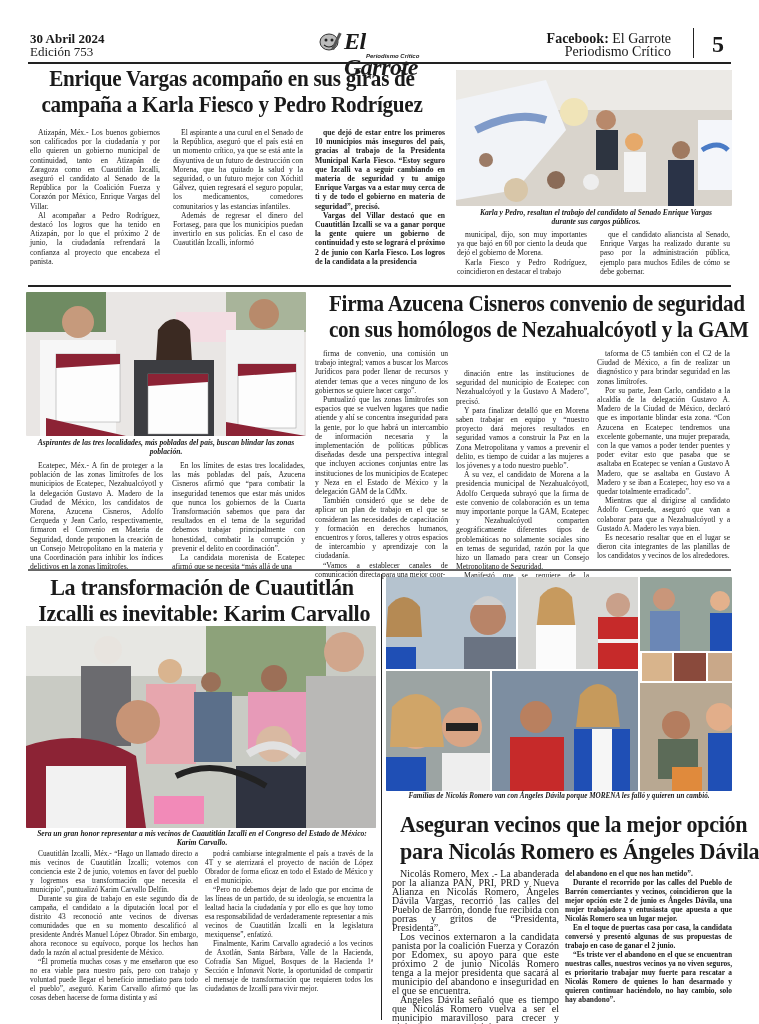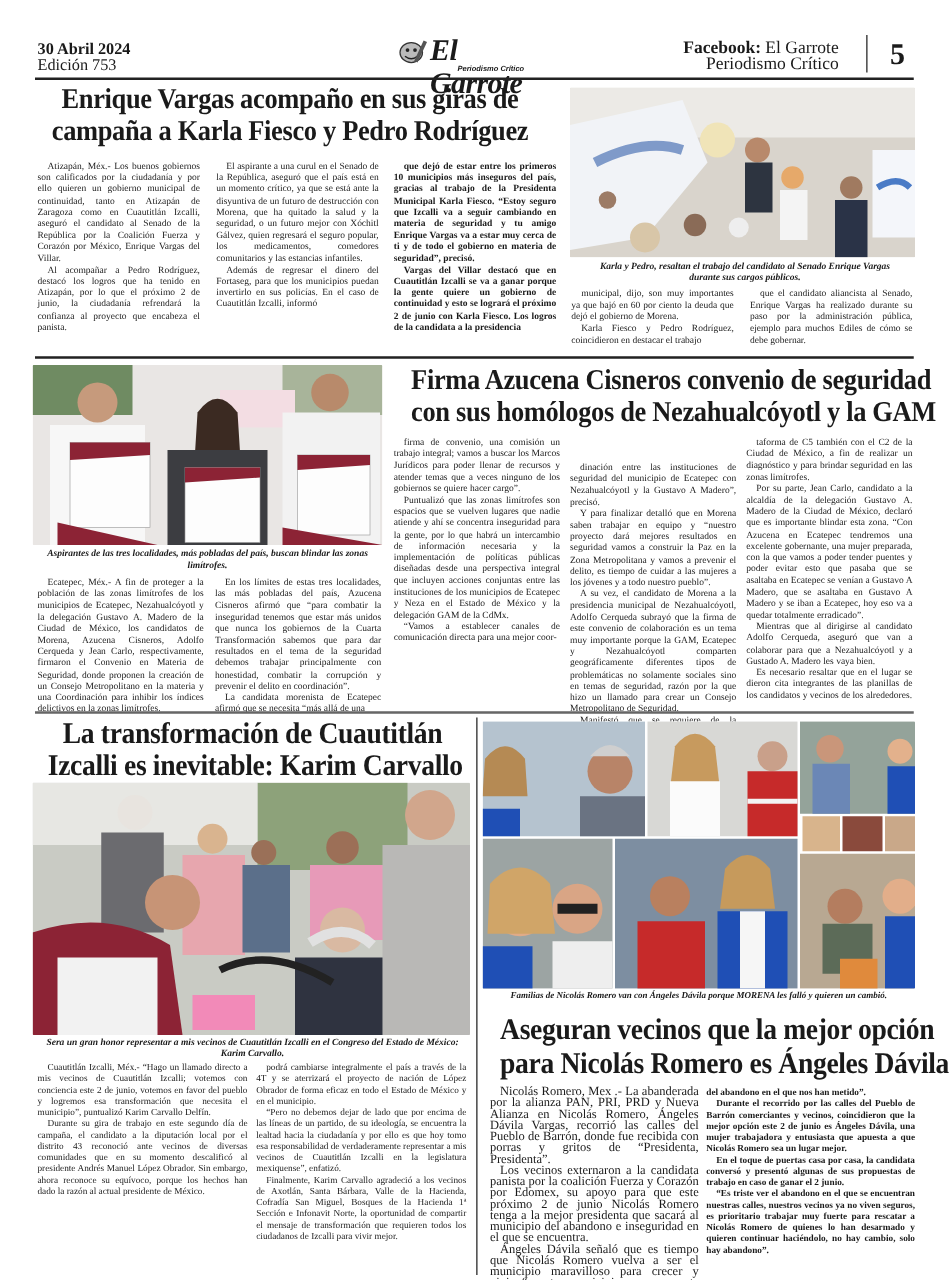--- a/index.html
+++ b/index.html
@@ -118,37 +118,38 @@
     <rect x="30" y="62" width="64" height="68" fill="#fdfdfd" stroke="#999" stroke-width="0.5"></rect>
     <path d="M30 62 L94 62 L94 72 L30 76 Z" fill="#8c2335"></path>
     <rect x="122" y="82" width="60" height="60" fill="#fdfdfd" stroke="#999" stroke-width="0.5"></rect>
     <path d="M122 82 L182 82 L182 90 L122 94 Z" fill="#8c2335"></path>
     <rect x="212" y="72" width="58" height="64" fill="#fdfdfd" stroke="#999" stroke-width="0.5"></rect>
     <path d="M212 72 L270 72 L270 80 L212 84 Z" fill="#8c2335"></path>
     <path d="M20 126 L100 144 L20 144 Z" fill="#8c2335"></path>
       <path d="M200 130 L280 144 L200 144 Z" fill="#8c2335"></path>
   </svg>
 </div>
-<div class="abs caption" style="left:30px;top:438px;width:272px;">Aspirantes de las tres localidades, más pobladas del país, buscan blindar las zonas limítrofes.</div>
+<div class="abs caption" style="left:30px;top:438px;width:272px;">Aspirantes de las tres localidades, más pobladas del país, buscan blindar las zonas población.</div>
 
 <div class="abs h1" style="left:312px;top:291px;width:422px;">
   <div>Firma Azucena Cisneros convenio de seguridad</div>
   <div>con sus homólogos de Nezahualcóyotl y la GAM</div>
 </div>
 
 <div class="abs body" style="left:30px;top:461px;width:133px;">
   <p>Ecatepec, Méx.- A fin de proteger a la población de las zonas limítrofes de los municipios de Ecatepec, Nezahualcóyotl y la delegación Gustavo A. Madero de la Ciudad de México, los candidatos de Morena, Azucena Cisneros, Adolfo Cerqueda y Jean Carlo, respectivamente, firmaron el Convenio en Materia de Seguridad, donde proponen la creación de un Consejo Metropolitano en la materia y una Coordinación para inhibir los índices delictivos en la zonas limítrofes.</p>
 </div>
 <div class="abs body" style="left:172px;top:461px;width:133px;">
   <p>En los límites de estas tres localidades, las más pobladas del país, Azucena Cisneros afirmó que “para combatir la inseguridad tenemos que estar más unidos que nunca los gobiernos de la Cuarta Transformación sabemos que para dar resultados en el tema de la seguridad debemos trabajar principalmente con honestidad, combatir la corrupción y prevenir el delito en coordinación”.</p>
   <p>La candidata morenista de Ecatepec afirmó que se necesita “más allá de una</p>
 </div>
 <div class="abs body" style="left:315px;top:349px;width:133px;">
   <p>firma de convenio, una comisión un trabajo integral; vamos a buscar los Marcos Jurídicos para poder llenar de recursos y atender temas que a veces ninguno de los gobiernos se quiere hacer cargo”.</p>
   <p>Puntualizó que las zonas limítrofes son espacios que se vuelven lugares que nadie atiende y ahí se concentra inseguridad para la gente, por lo que habrá un intercambio de información necesaria y la implementación de políticas públicas diseñadas desde una perspectiva integral que incluyen acciones conjuntas entre las instituciones de los municipios de Ecatepec y Neza en el Estado de México y la delegación GAM de la CdMx.</p>
+  <p>También consideró que se debe de aplicar un plan de trabajo en el que se consideran las necesidades de capacitación y formación en derechos humanos, encuentros y foros, talleres y otros espacios de intercambio y aprendizaje con la ciudadanía.</p>
   <p>“Vamos a establecer canales de comunicación directa para una mejor coor-</p>
 </div>
 <div class="abs body" style="left:456px;top:349px;width:133px;margin-top:20px;">
   <p>dinación entre las instituciones de seguridad del municipio de Ecatepec con Nezahualcóyotl y la Gustavo A Madero”, precisó.</p>
   <p>Y para finalizar detalló que en Morena saben trabajar en equipo y “nuestro proyecto dará mejores resultados en seguridad vamos a construir la Paz en la Zona Metropolitana y vamos a prevenir el delito, es tiempo de cuidar a las mujeres a los jóvenes y a todo nuestro pueblo”.</p>
   <p>A su vez, el candidato de Morena a la presidencia municipal de Nezahualcóyotl, Adolfo Cerqueda subrayó que la firma de este convenio de colaboración es un tema muy importante porque la GAM, Ecatepec y Nezahualcóyotl comparten geográficamente diferentes tipos de problemáticas no solamente sociales sino en temas de seguridad, razón por la que hizo un llamado para crear un Consejo Metropolitano de Seguridad.</p>
   <p>Manifestó que se requiere de la contribución también del Gobierno Estatal para compartir información de la pla-</p>
 </div>
 <div class="abs body" style="left:597px;top:349px;width:133px;">
   <p>taforma de C5 también con el C2 de la Ciudad de México, a fin de realizar un diagnóstico y para brindar seguridad en las zonas limítrofes.</p>
@@ -186,20 +187,21 @@
     <rect x="210" y="140" width="70" height="62" fill="#2f3340"></rect>
     <path d="M150 150 Q190 130 240 160" stroke="#222" stroke-width="6" fill="none"></path>
     <rect x="128" y="170" width="50" height="28" fill="#f28ab8"></rect>
   </svg>
 </div>
 <div class="abs caption" style="left:30px;top:829px;width:344px;">Sera un gran honor representar a mis vecinos de Cuautitlán Izcalli en el Congreso del Estado de México: Karim Carvallo.</div>
 
 <div class="abs body" style="left:30px;top:849px;width:168px;font-size:7.4px;line-height:9px;">
   <p>Cuautitlán Izcalli, Méx.- “Hago un llamado directo a mis vecinos de Cuautitlán Izcalli; votemos con conciencia este 2 de junio, votemos en favor del pueblo y logremos esa transformación que necesita el municipio”, puntualizó Karim Carvallo Delfín.</p>
   <p>Durante su gira de trabajo en este segundo día de campaña, el candidato a la diputación local por el distrito 43 reconoció ante vecinos de diversas comunidades que en su momento descalificó al presidente Andrés Manuel López Obrador. Sin embargo, ahora reconoce su equívoco, porque los hechos han dado la razón al actual presidente de México.</p>
+  <p>“Él prometía muchas cosas y me enseñaron que eso no era viable para nuestro país, pero con trabajo y voluntad puede llegar el beneficio inmediato para todo el pueblo”, aseguró. Karim Carvallo afirmó que las cosas deben hacerse de forma distinta y así</p>
 </div>
 <div class="abs body" style="left:205px;top:849px;width:168px;font-size:7.4px;line-height:9px;">
   <p>podrá cambiarse integralmente el país a través de la 4T y se aterrizará el proyecto de nación de López Obrador de forma eficaz en todo el Estado de México y en el municipio.</p>
   <p>“Pero no debemos dejar de lado que por encima de las líneas de un partido, de su ideología, se encuentra la lealtad hacia la ciudadanía y por ello es que hoy tomo esa responsabilidad de verdaderamente representar a mis vecinos de Cuautitlán Izcalli en la legislatura mexiquense”, enfatizó.</p>
   <p>Finalmente, Karim Carvallo agradeció a los vecinos de Axotlán, Santa Bárbara, Valle de la Hacienda, Cofradía San Miguel, Bosques de la Hacienda 1ª Sección e Infonavit Norte, la oportunidad de compartir el mensaje de transformación que requieren todos los ciudadanos de Izcalli para vivir mejor.</p>
 </div>
 
 <div class="abs" style="left:381px;top:574px;width:1px;height:446px;background:#222;"></div>
 
 <div class="abs photo" style="left:386px;top:577px;width:346px;height:214px;">

